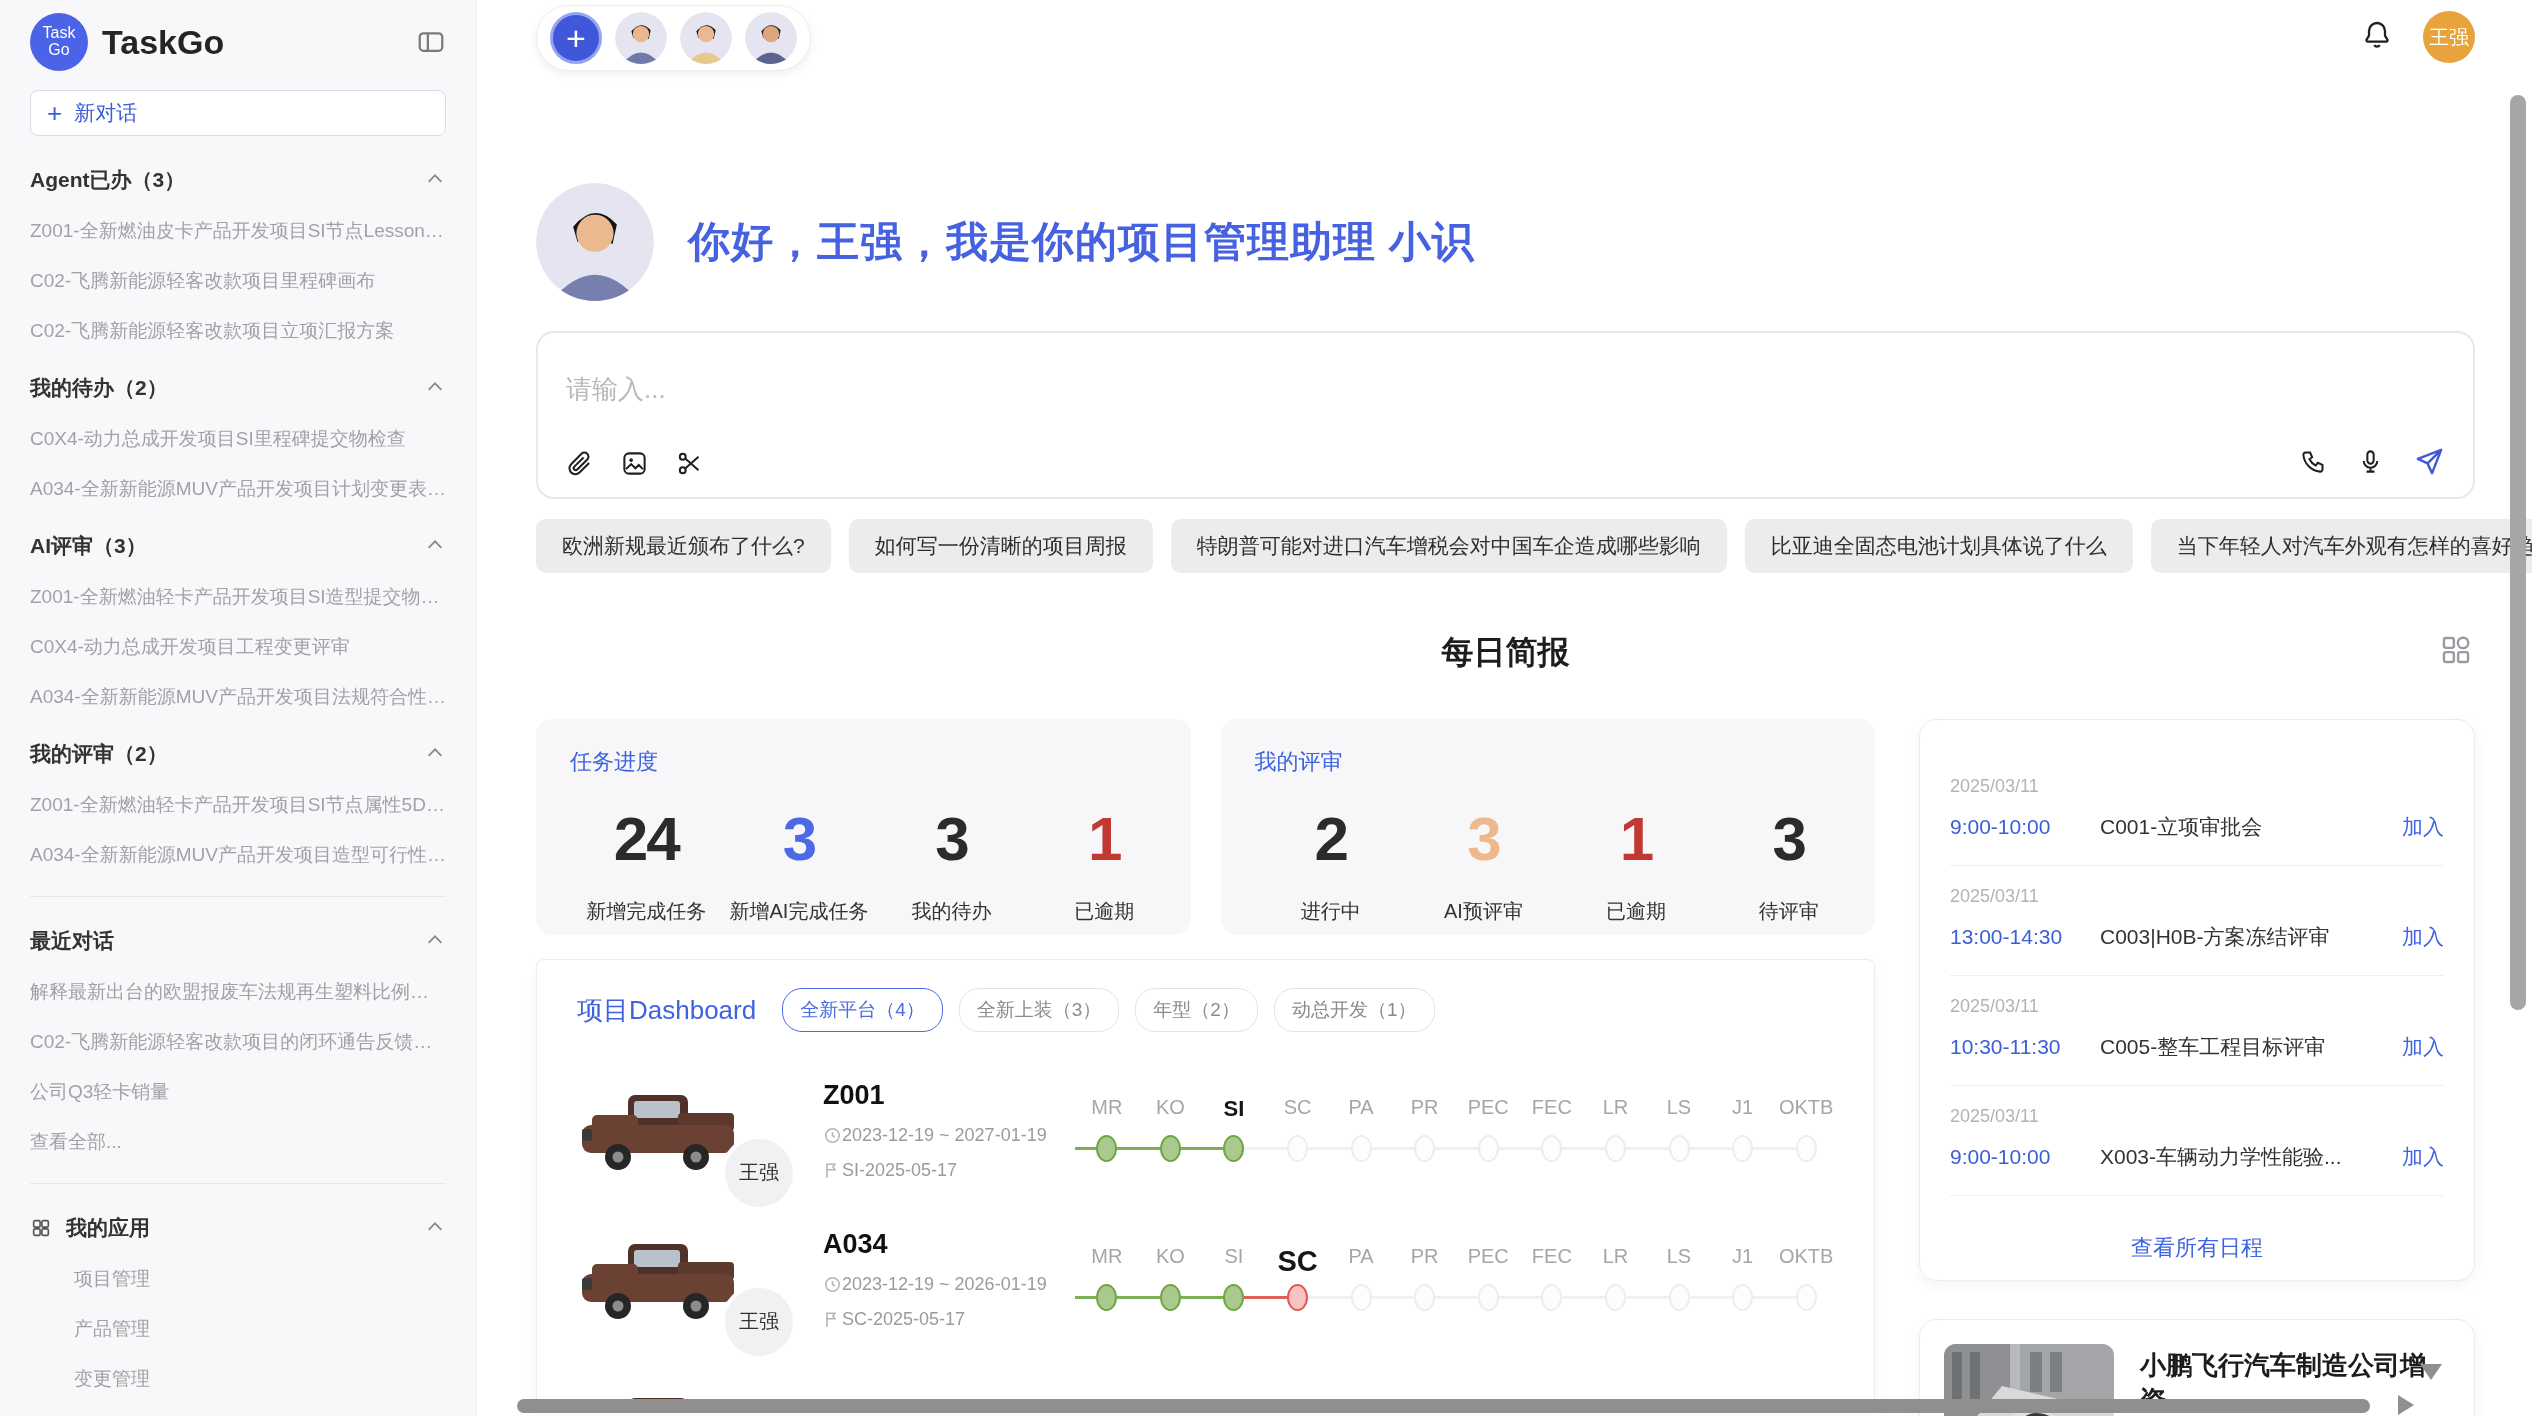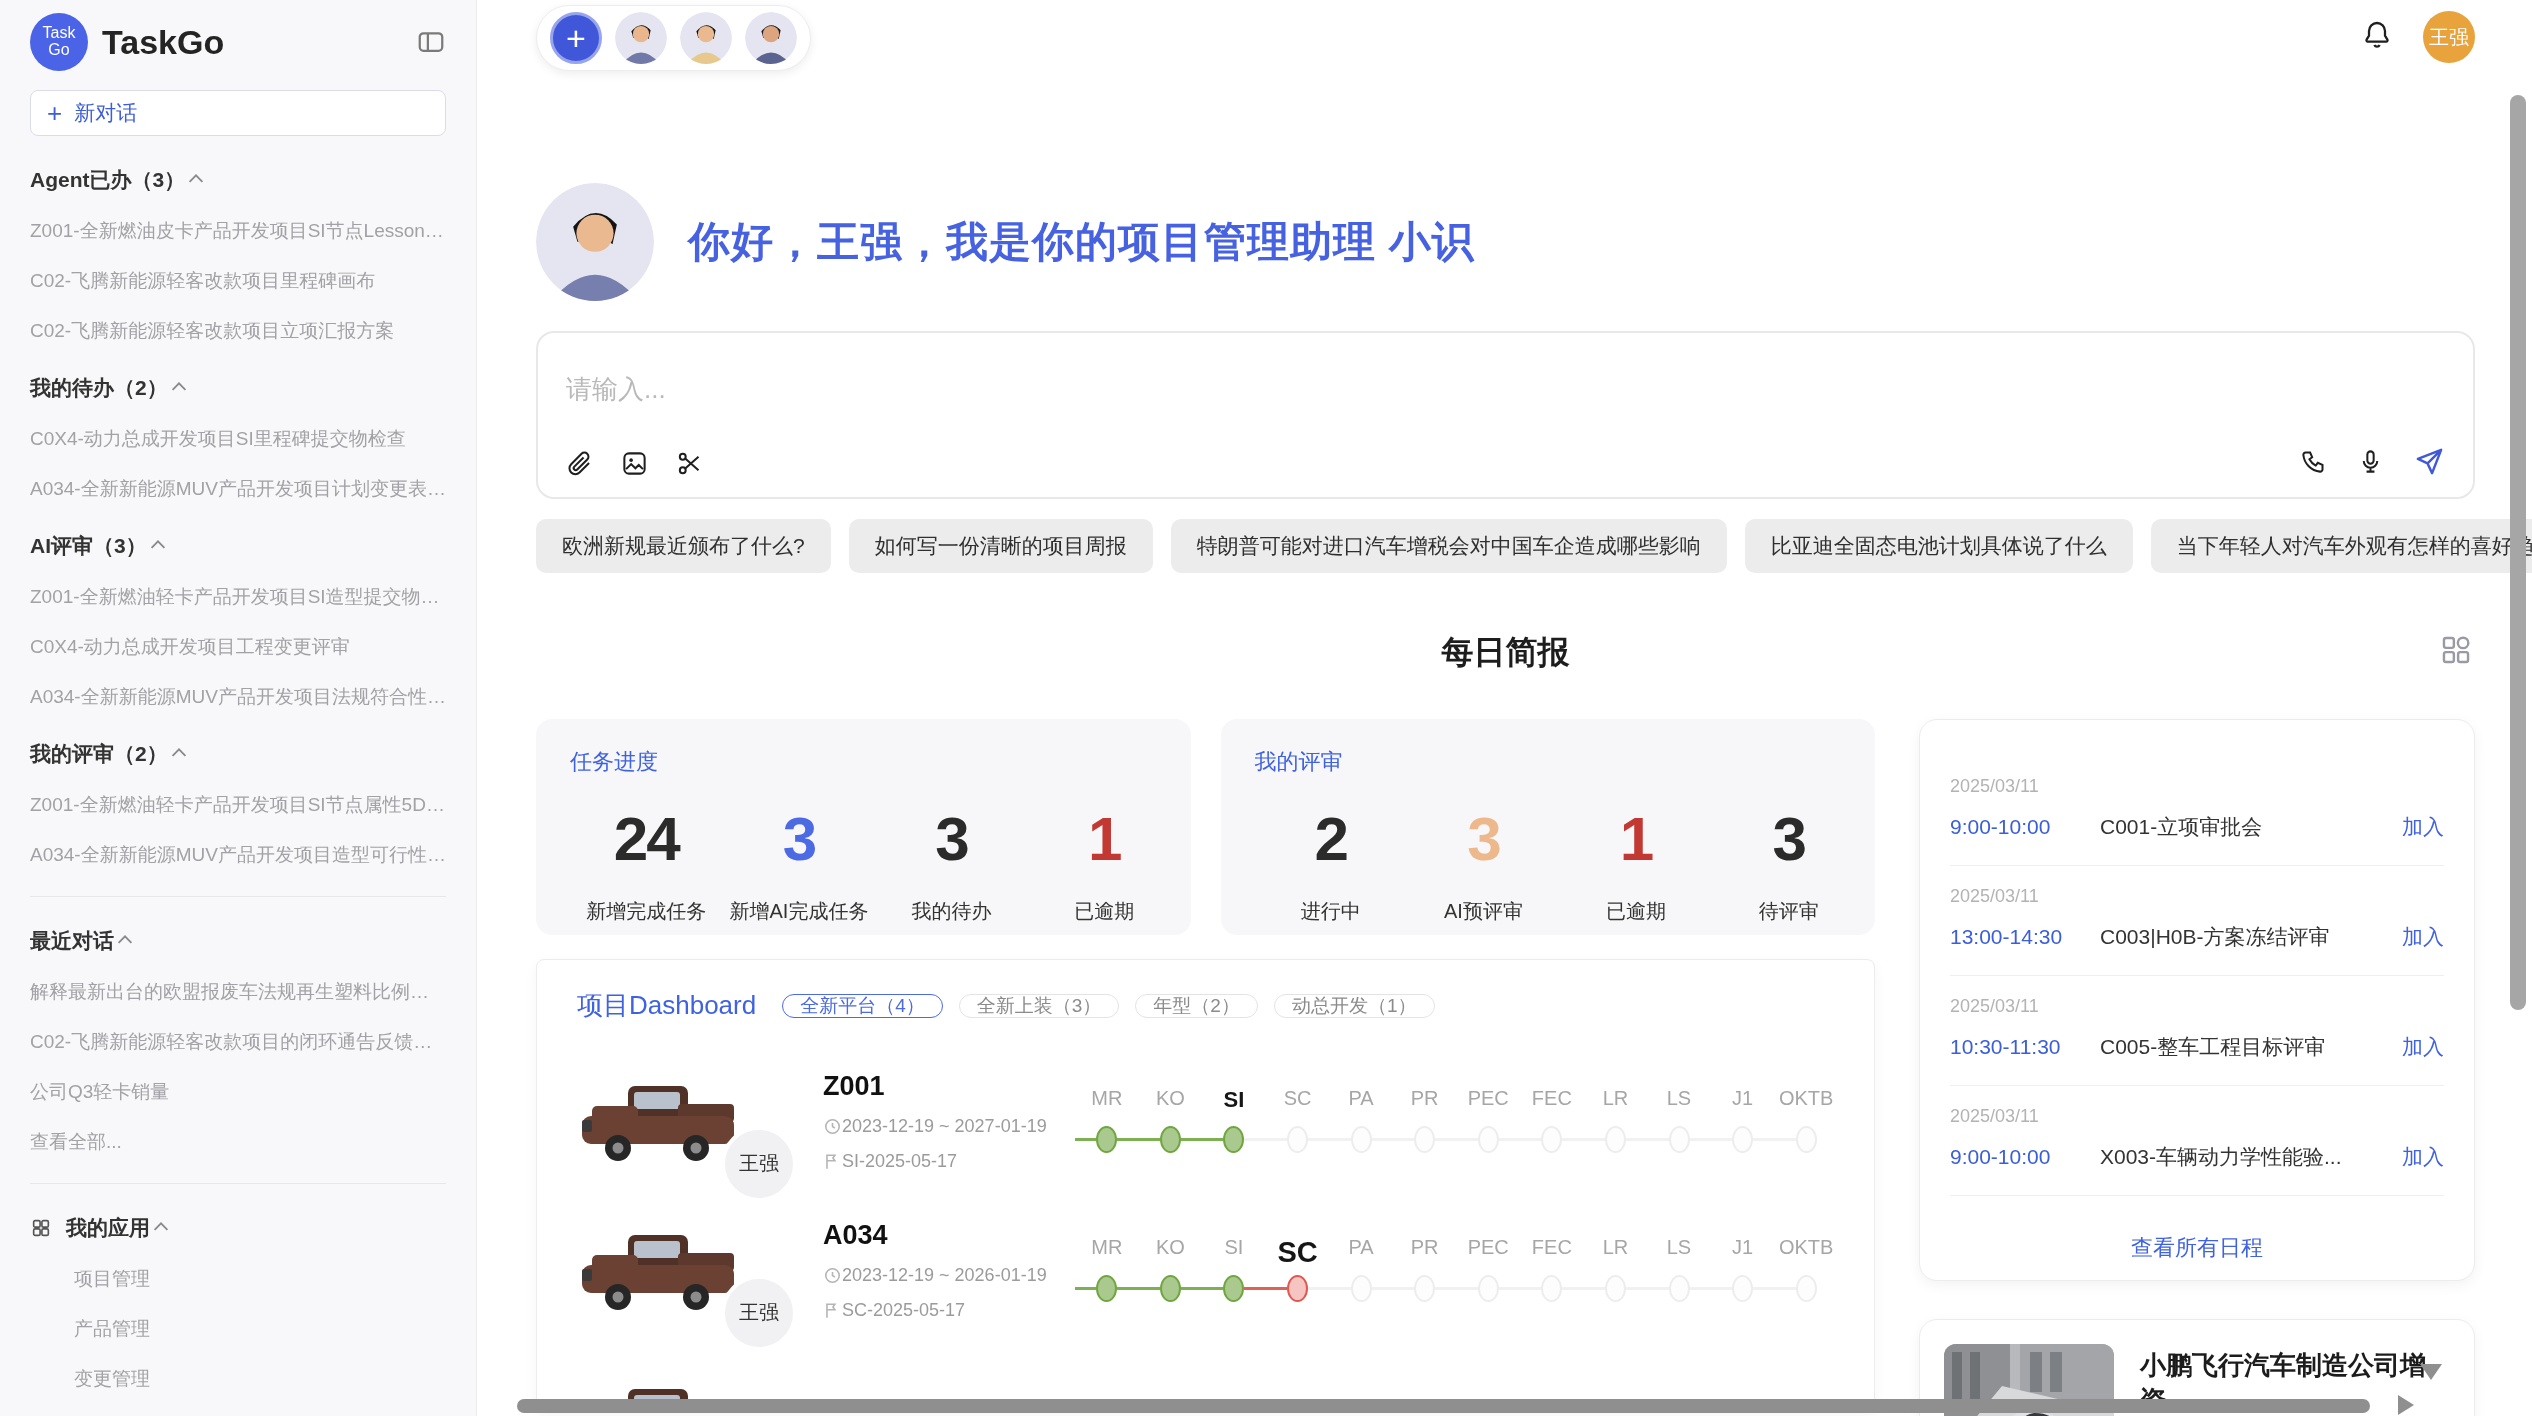--- a/index.html
+++ b/index.html
@@ -15,21 +15,21 @@
   .logo{width:58px;height:58px;border-radius:50%;background:#4a63e7;color:#fff;
         display:flex;flex-direction:column;align-items:center;justify-content:center;
         font-size:16px;line-height:1.05;flex-shrink:0;}
   .app-title{font-size:34px;font-weight:bold;color:#242424;margin-left:14px;flex:1;}
   .collapse-btn{cursor:pointer;display:flex;}
   .new-chat{margin-top:16px;width:100%;height:46px;border:1px solid #dcdce6;background:#fff;
             border-radius:8px;color:#3c5cda;font-size:21px;display:flex;align-items:center;
             padding:0 16px;gap:12px;cursor:pointer;}
   .plus-glyph{font-size:26px;line-height:1;}
   .section{margin-top:30px;}
-  .sec-head{display:flex;align-items:center;
+  .sec-head{display:flex;justify-content:space-between;align-items:center;
             font-size:21px;color:#333;font-weight:600;cursor:pointer;}
   .item{font-size:19px;color:#a2a2a6;white-space:nowrap;overflow:hidden;
         text-overflow:ellipsis;margin-top:24px;cursor:pointer;}
   .divider{border-top:1px solid #e7e7e9;margin:28px 0 0;}
   .sub-item{margin-left:44px;}
 
   
   .main{flex:1;position:relative;padding:0 57px 0 59px;overflow:hidden;}
   .topbar{display:flex;justify-content:space-between;align-items:flex-start;padding-top:5px;}
   .agent-pill{display:flex;align-items:center;gap:13px;background:#fff;border:1px solid #ededed;
@@ -73,21 +73,21 @@
   .stat{flex:1;text-align:center;}
   .stat .v{font-size:62px;font-weight:600;color:#2b2b2b;letter-spacing:-2px;}
   .v.blue{color:#4b6ae3}.v.red{color:#c23934}.v.orange{color:#edb98c}
   .stat .l{margin-top:24px;font-size:20px;color:#333;}
 
   .dash-card{margin-top:24px;border:1px solid #ececec;border-radius:8px;background:#fff;
              padding:28px 36px 0 40px;height:453px;overflow:hidden;box-shadow:0 4px 14px rgba(0,0,0,.04);}
   .dash-head{display:flex;align-items:center;}
   .dash-title{font-size:26px;color:#3f62e0;}
   .tabs{display:flex;gap:16px;margin-left:26px;}
-  .tab{height:24px;border:1px solid #e3e3e3;border-radius:20px;padding:0 17px;display:flex;
+  .tab{height:44px;border:1px solid #e3e3e3;border-radius:20px;padding:0 17px;display:flex;
        align-items:center;font-size:19px;color:#8b8b8b;background:#fff;cursor:pointer;white-space:nowrap;}
   .tab.active{border-color:#4b6ae3;color:#4b6ae3;}
   .proj{display:flex;align-items:center;margin-top:48px;}
   .proj-img{width:162px;height:100px;position:relative;flex-shrink:0;}
   .owner-badge{position:absolute;right:-58px;bottom:-30px;width:76px;height:76px;border-radius:50%;
                background:#f1f1f3;display:flex;align-items:center;justify-content:center;
                font-size:20px;color:#333;border:4px solid #fff;z-index:2;}
   .proj-info{margin-left:84px;width:248px;flex-shrink:0;}
   .proj-code{font-size:27px;font-weight:bold;color:#111;}
   .meta{display:flex;align-items:center;margin-top:14px;font-size:18px;color:#9b9b9b;}

